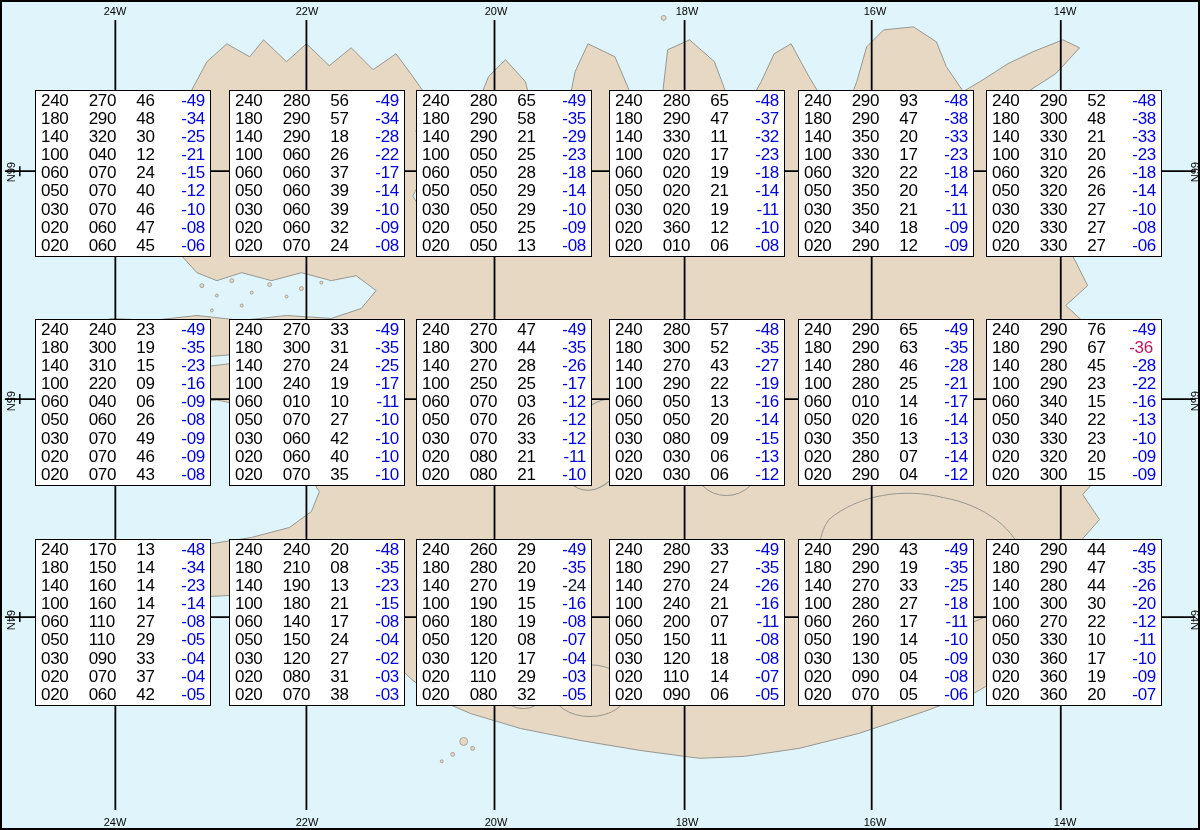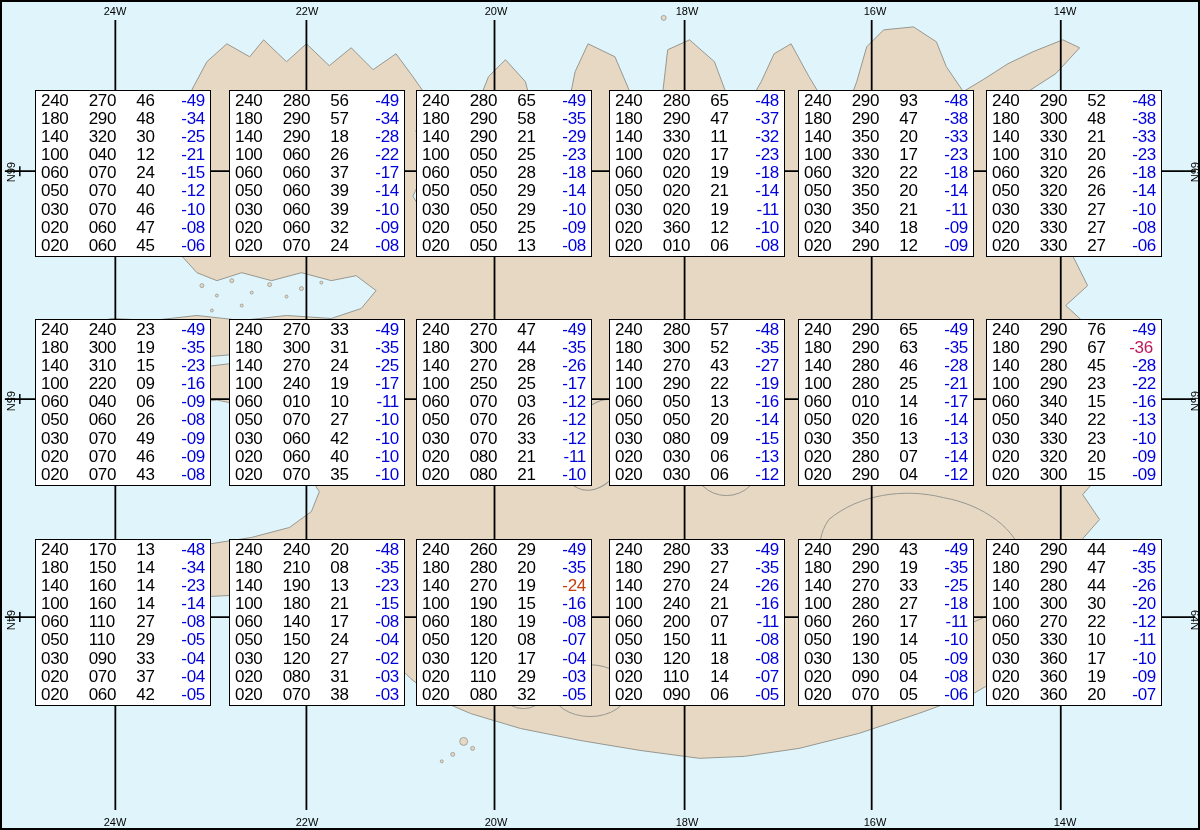--- a/index.html
+++ b/index.html
@@ -938,21 +938,21 @@
         <div class="spot-row">
           <span class="c-fl">180</span>
           <span class="c-dir">280</span>
           <span class="c-kt">20</span>
           <span class="c-tmp" style="color: rgb(0, 0, 221);">-35</span>
         </div>
         <div class="spot-row">
           <span class="c-fl">140</span>
           <span class="c-dir">270</span>
           <span class="c-kt">19</span>
-          <span class="c-tmp" style="color: #c2410c; text-align: right;">-24</span>
+          <span class="c-tmp" style="color: #0f172a; text-align: right;">-24</span>
         </div>
         <div class="spot-row">
           <span class="c-fl">100</span>
           <span class="c-dir">190</span>
           <span class="c-kt">15</span>
           <span class="c-tmp" style="color: rgb(0, 0, 221);">-16</span>
         </div>
         <div class="spot-row">
           <span class="c-fl">060</span>
           <span class="c-dir">180</span>

